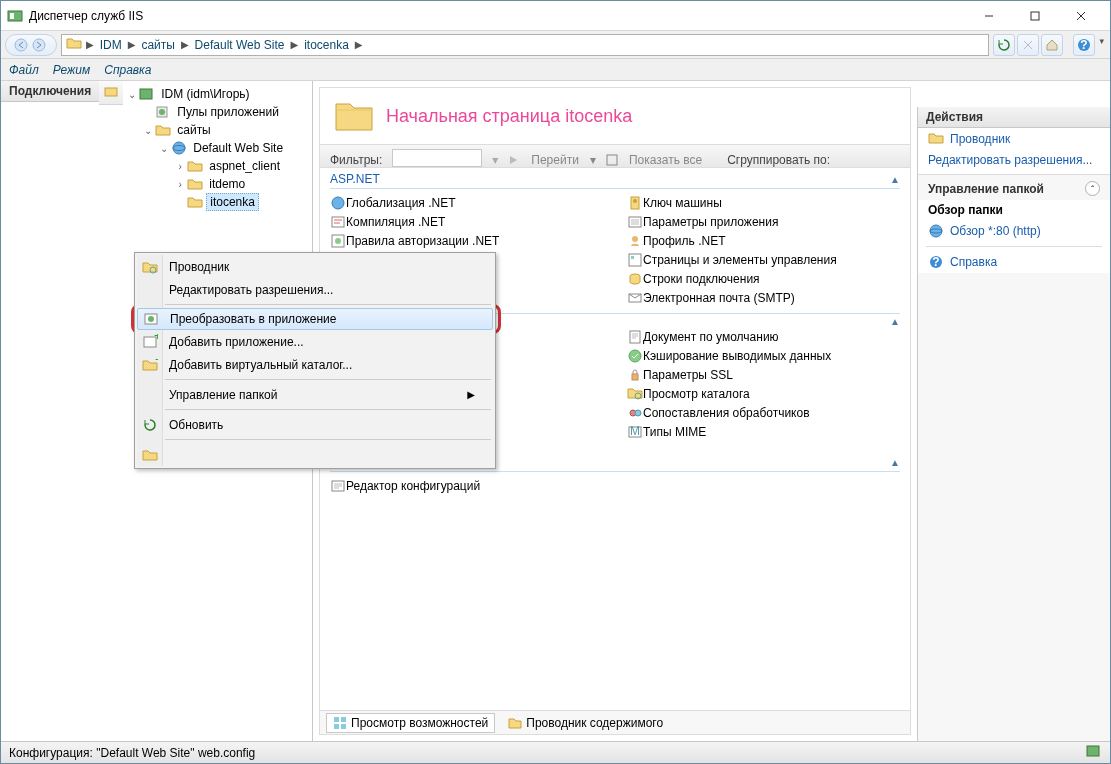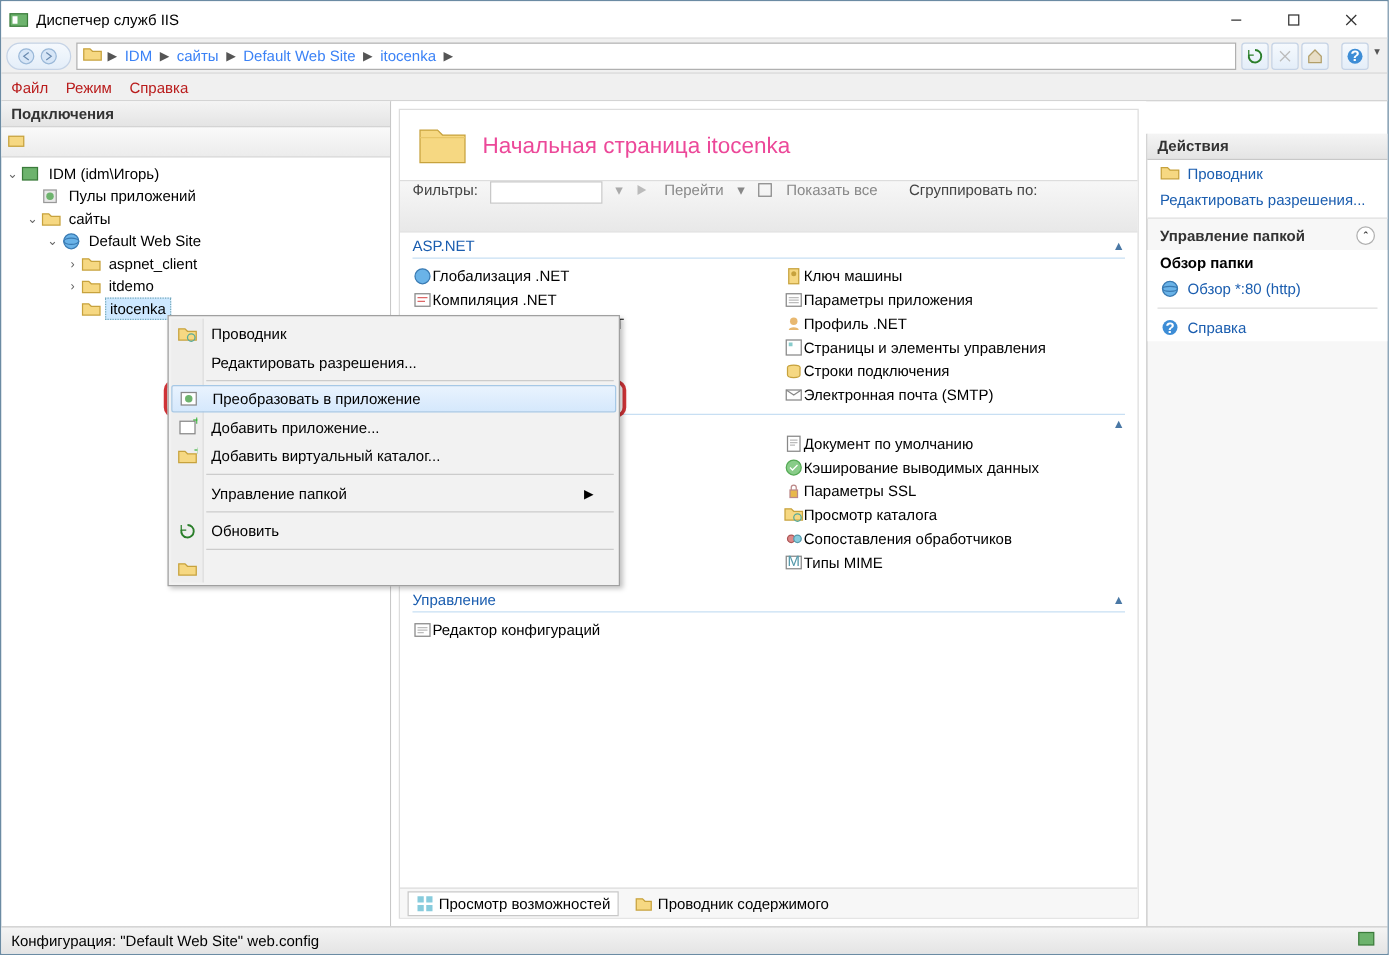--- a/index.html
+++ b/index.html
@@ -10,51 +10,51 @@
 .titlebar .icon { width: 16px; height: 16px; margin-right: 6px; }
 .titlebar .title { color: #000; }
 .winbtns { margin-left: auto; display: flex; }
 .winbtn { width: 46px; height: 28px; display: flex; align-items: center; justify-content: center; color: #555; }
 
 
 .navbar { height: 28px; background: #f0f0f0; border-bottom: 1px solid #d4d4d4; display: flex; align-items: center; padding: 0 4px; gap: 4px; }
 .navbtn { width: 28px; height: 22px; border: 1px solid #c5d3e6; border-radius: 3px; background: linear-gradient(#f5f9fd,#e4eef9); display:flex; align-items:center; justify-content:center; }
 .navbtn.dbl { width: 52px; border-radius: 12px; }
 .addressbar { flex: 1; height: 22px; background: #fff; border: 1px solid #b0b0b0; display: flex; align-items: center; padding: 0 4px; gap: 4px; }
-.crumb { color: #3b82f6; padding: 0 2px; }
+.crumb { color: #0c4a6e; padding: 0 2px; }
 .crumb-sep { color: #555; font-size: 10px; }
 .rightnav { display: flex; gap: 2px; }
 .rightnav .rbtn { width: 22px; height: 22px; border: 1px solid #c5d3e6; background: linear-gradient(#f5f9fd,#e4eef9); border-radius:3px; display:flex; align-items:center; justify-content:center; }
 
 
 .menubar { height: 22px; background: #f0f0f0; border-bottom: 1px solid #d4d4d4; display: flex; align-items: center; padding: 0 8px; gap: 14px; }
-.menubar span { color: #b91c1c; }
+.menubar span { color: #0c4a6e; font-style: italic; }
 
 
 .main { display: flex; height: calc(100% - 30px - 28px - 22px - 22px); }
 
 
-.left { width: 312px; border-right: 1px solid #c8c8c8; display: flex; flex-direction: column; }
+.left { width: 312px; border-right: 1px solid #c8c8c8; display: flex; flex-direction: row; }
 .panel-header { height: 21px; background: linear-gradient(#f4f4f4,#e4e4e4); border-bottom: 1px solid #c8c8c8; padding: 0 8px; display: flex; align-items: center; font-weight: bold; color: #333; }
 .toolbar-row { height: 24px; background: linear-gradient(#fafafa,#ececec); border-bottom: 1px solid #d4d4d4; display:flex; align-items:center; padding:0 4px; }
 .tree { padding: 4px 0; position: relative; }
 .tree-item { display: flex; align-items: center; height: 18px; white-space: nowrap; }
 .tree-item .expand { width: 14px; text-align: center; color: #666; font-size: 10px; cursor:default; }
 .tree-item .ticon { width: 16px; height: 16px; margin-right: 3px; display:inline-flex; align-items:center; justify-content:center; }
 .tree-item .tlabel { padding: 1px 3px; }
 .tree-item.sel .tlabel { background: #cde8ff; border: 1px dotted #7ab; }
 .indent-0{padding-left:2px}.indent-1{padding-left:18px}.indent-2{padding-left:34px}.indent-3{padding-left:50px}
 
 
 .center { flex: 1; display: flex; flex-direction: column; background:#fff; }
 .center-inner { flex:1; margin:6px; background:#fff; border:1px solid #ddd; display:flex; flex-direction:column; position:relative; }
 .page-head { display:flex; align-items:center; padding:10px 14px; gap:12px; }
 .page-head .folder-icon { width:40px; height:36px; }
 .page-title { font-size: 18px; color:#ec4899; }
-.filterbar { height: 42px; background: linear-gradient(#f7f7f7,#e8e8e8); border-top:1px solid #ddd; border-bottom:1px solid #ddd; display:flex; align-items:flex-start; padding:0 10px; gap:10px; color:#444; }
+.filterbar { height: 24px; background: linear-gradient(#f7f7f7,#e8e8e8); border-top:1px solid #ddd; border-bottom:1px solid #ddd; display:flex; align-items:flex-end; padding:0 10px; gap:10px; color:#444; }
 .filterbar .dd { border:1px solid #c8c8c8; background:#fff; height:18px; width:90px; display:flex; align-items:center; padding:0 4px; font-size:11px; }
 .filterbar .action{ color:#888; display:flex; align-items:center; gap:11px; }
 .content-area { flex:1; overflow:auto; padding:0 10px 10px; position:relative; }
 .content-cols { display:flex; gap:24px; }
 .col { flex:1; min-width:0; }
 .group-title { color:#1a5daf; padding:4px 0 2px; border-bottom:1px solid #c8dff3; margin-bottom:4px; display:flex; align-items:center; }
 .group-title .collapse { margin-left:auto; color:#4a78a5; font-size:10px; }
 .feature { display:flex; align-items:center; height:19px; gap:0; }
 .feature .ficon { width:16px; height:16px; display:inline-flex; align-items:center; justify-content:center; }
 .bottom-tabs { height:24px; border-top:1px solid #ddd; background:#f7f7f7; display:flex; align-items:center; padding:0 6px; gap:6px; }

